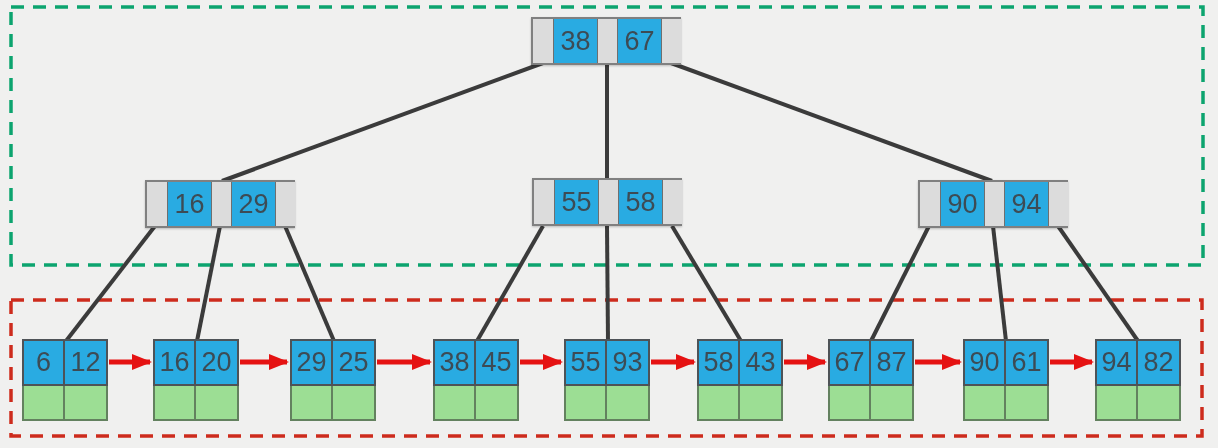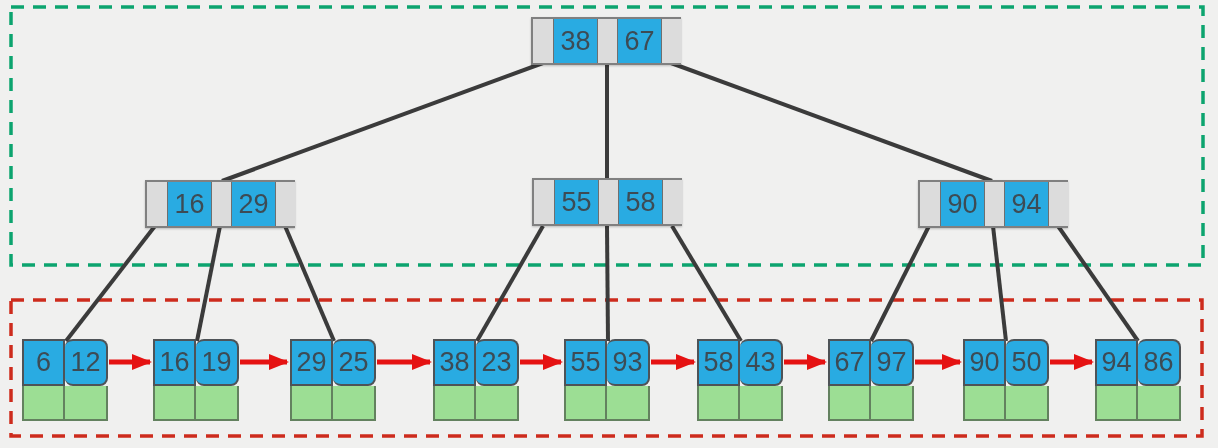--- a/index.html
+++ b/index.html
@@ -59,21 +59,21 @@
     width: 43px;
     height: 47px;
     background: #29abe2;
     border: 2px solid #4e5357;
     display: flex;
     align-items: center;
     justify-content: center;
     font-size: 27px;
     color: #3d4b54;
   }
-  .leaf .lkey + .lkey { border-left: none; border-radius: 8px; }
+  .leaf .lkey + .lkey { border-left: none; }
   .leaf .ldata {
     box-sizing: border-box;
     width: 43px;
     height: 35px;
     background: #9cde94;
     border: 2px solid #63815f;
     border-top: none;
   }
   .leaf .ldata + .ldata { border-left: none; }
 </style>
@@ -161,21 +161,21 @@
     </div>
     <div class="row">
       <span class="ldata"></span>
       <span class="ldata"></span>
     </div>
   </div>
 
   <div class="leaf" style="left:153px; top:339px;">
     <div class="row">
       <span class="lkey">16</span>
-      <span class="lkey">19</span>
+      <span class="lkey">20</span>
     </div>
     <div class="row">
       <span class="ldata"></span>
       <span class="ldata"></span>
     </div>
   </div>
 
   <div class="leaf" style="left:290px; top:339px;">
     <div class="row">
       <span class="lkey">29</span>
@@ -183,21 +183,21 @@
     </div>
     <div class="row">
       <span class="ldata"></span>
       <span class="ldata"></span>
     </div>
   </div>
 
   <div class="leaf" style="left:433px; top:339px;">
     <div class="row">
       <span class="lkey">38</span>
-      <span class="lkey">23</span>
+      <span class="lkey">45</span>
     </div>
     <div class="row">
       <span class="ldata"></span>
       <span class="ldata"></span>
     </div>
   </div>
 
   <div class="leaf" style="left:564px; top:339px;">
     <div class="row">
       <span class="lkey">55</span>
@@ -216,43 +216,43 @@
     </div>
     <div class="row">
       <span class="ldata"></span>
       <span class="ldata"></span>
     </div>
   </div>
 
   <div class="leaf" style="left:828px; top:339px;">
     <div class="row">
       <span class="lkey">67</span>
-      <span class="lkey">97</span>
+      <span class="lkey">87</span>
     </div>
     <div class="row">
       <span class="ldata"></span>
       <span class="ldata"></span>
     </div>
   </div>
 
   <div class="leaf" style="left:963px; top:339px;">
     <div class="row">
       <span class="lkey">90</span>
-      <span class="lkey">50</span>
+      <span class="lkey">61</span>
     </div>
     <div class="row">
       <span class="ldata"></span>
       <span class="ldata"></span>
     </div>
   </div>
 
   <div class="leaf" style="left:1095px; top:339px;">
     <div class="row">
       <span class="lkey">94</span>
-      <span class="lkey">86</span>
+      <span class="lkey">82</span>
     </div>
     <div class="row">
       <span class="ldata"></span>
       <span class="ldata"></span>
     </div>
   </div>
 
 </div>
 
 </body></html>

